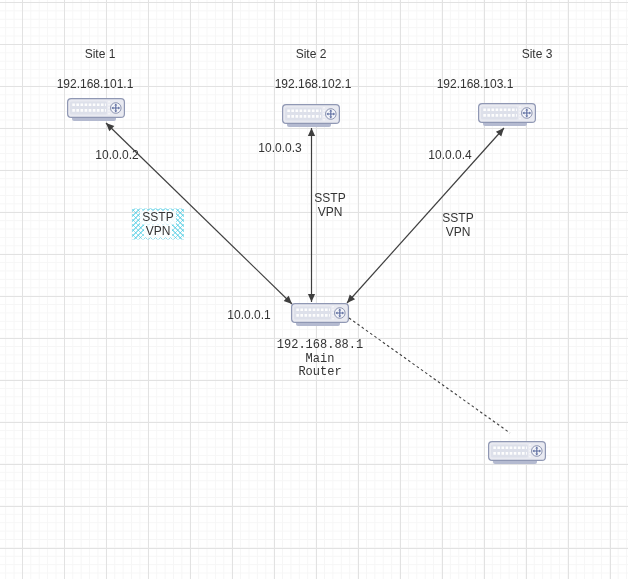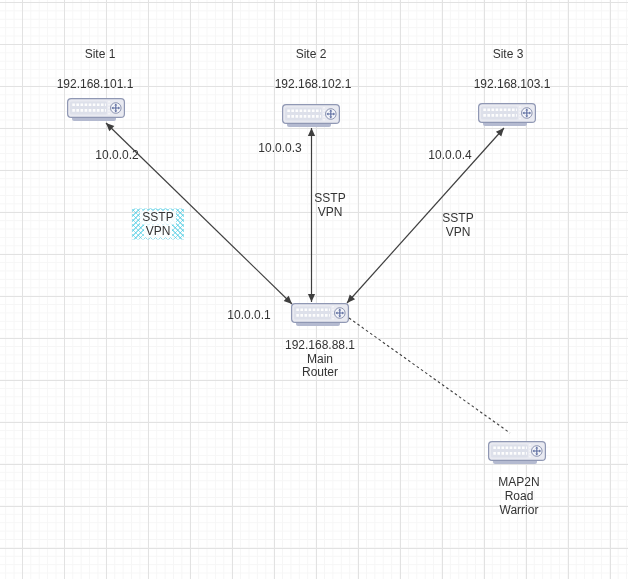--- a/index.html
+++ b/index.html
@@ -19,20 +19,21 @@
     background-position:22px 2px, 22px 2px, 5.2px 2px, 5.2px 2px;
   }
   .lbl{
     position:absolute;transform:translate(-50%,-50%);
     font-size:12px;color:#333333;white-space:nowrap;line-height:13px;
   }
   .lbl-block{
     position:absolute;transform:translateX(-50%);
     font-size:12px;color:#333333;text-align:center;line-height:13.5px;
     white-space:nowrap;
+    font-family:Liberation Mono, monospace;
   }
   .node{position:absolute;width:58px;height:24px;}
   .node svg{display:block;}
   #edges{position:absolute;left:0;top:0;width:628px;height:579px;}
   .vpn-selected{
     position:absolute;transform:translate(-50%,-50%);
     width:46px;padding:2px 3px;text-align:center;
     font-size:12px;color:#333333;line-height:13.5px;
     background-image:
       repeating-linear-gradient(45deg, rgba(59,199,224,0.55) 0 1px, transparent 1px 3.5px),
@@ -90,22 +91,22 @@
 
   <div class="lbl" style="left:311px;top:54px">Site 2</div>
   <div class="lbl" style="left:313px;top:84px">192.168.102.1</div>
   <div class="node" style="left:282px;top:104px">
     <svg width="58" height="24">
         <use href="#router-shape"></use>
       </svg>
   </div>
   <div class="lbl" style="left:280px;top:148px">10.0.0.3</div>
 
-  <div class="lbl" style="left:508px;top:54px">Site 3</div>
-  <div class="lbl" style="left:512px;top:84px">192.168.103.1</div>
+  <div class="lbl" style="left:537px;top:54px">Site 3</div>
+  <div class="lbl" style="left:475px;top:84px">192.168.103.1</div>
   <div class="node" style="left:478px;top:103px">
     <svg width="58" height="24">
         <use href="#router-shape"></use>
       </svg>
   </div>
   <div class="lbl" style="left:450px;top:155px">10.0.0.4</div>
 
   <div class="vpn-selected" style="left:158px;top:224px">
     <span>SSTP</span><br>
     <span>VPN</span>
@@ -129,19 +130,14 @@
     <span>192.168.88.1</span><br>
     <span>Main</span><br>
     <span>Router</span>
   </div>
 
   <div class="node" style="left:488px;top:441px">
     <svg width="58" height="24">
         <use href="#router-shape"></use>
       </svg>
   </div>
-  <div class="lbl-block" style="left:519px;top:475px;line-height:14px">
-    <span>MAP2N</span><br>
-    <span>Road</span><br>
-    <span>Warrior</span>
-  </div>
 
 </div>
 
 </body></html>

